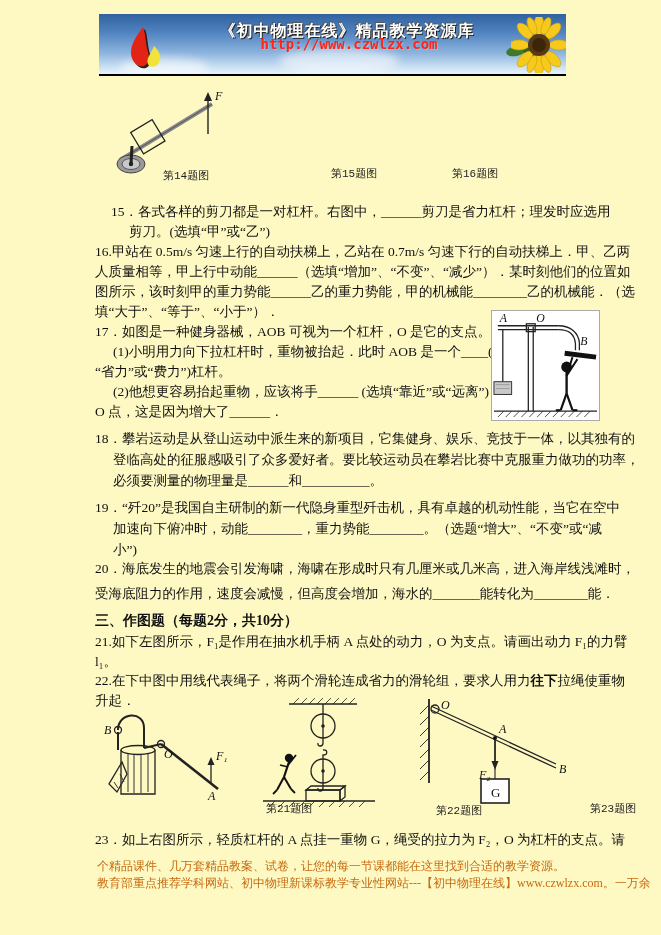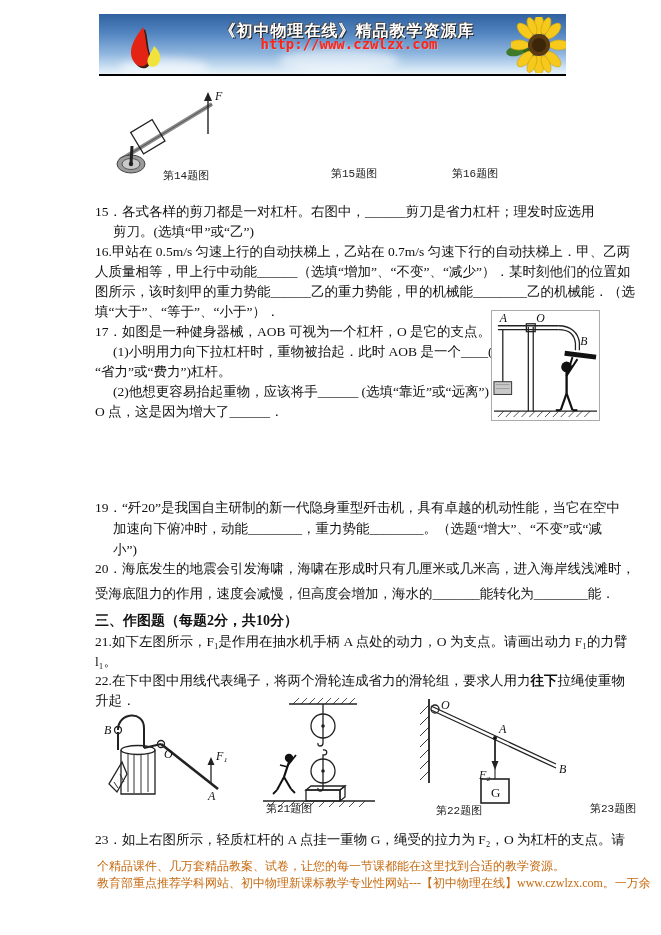--- a/index.html
+++ b/index.html
@@ -1,18 +1,18 @@
 <!DOCTYPE html>
 <html><head>
 <meta charset="utf-8">
 <style>
   * { margin:0; padding:0; box-sizing:border-box; }
   html,body { background:#e8e8e8; }
   body { font-family:"Liberation Serif","DejaVu Serif",serif; color:#111; }
-  .page { position:relative; width:661px; height:935px; background:#ffffff; margin:0 auto; overflow:hidden; }
+  .page { position:relative; width:661px; height:935px; background:#fef9c3; margin:0 auto; overflow:hidden; }
   .abs { position:absolute; }
 
   
   .banner { left:99px; top:14px; width:467px; height:62px;
     background:linear-gradient(180deg,#30629f 0%,#4f82bf 30%,#8db4dd 65%,#cfe3f4 90%,#e8f2fa 100%);
     border-bottom:2px solid #000; overflow:hidden; }
   .cloud { position:absolute; background:rgba(255,255,255,.55); border-radius:50%; filter:blur(4px); }
   .banner-title { position:absolute; left:108px; top:7px; width:280px; text-align:center;
     font-family:"Liberation Sans","DejaVu Sans",sans-serif; font-weight:bold; font-size:16px;
     color:#fff; letter-spacing:1px; text-shadow:1px 1px 0 #222, -1px -1px 0 #555; white-space:nowrap; }
@@ -95,21 +95,21 @@
     <g>
       <line x1="100" y1="50" x2="100" y2="14" stroke="#222" stroke-width="1.4"></line>
       <polygon points="100,8 96,17 104,17" fill="#222"></polygon>
     </g>
     <text class="it" x="107" y="16">F</text>
   </svg>
   <div class="abs figcap" style="left:163px;top:168px;">第14题图</div>
   <div class="abs figcap" style="left:308px;top:166px;margin-left:23px;">第15题图</div>
   <div class="abs figcap" style="left:452px;top:166px;">第16题图</div>
 
-  <div class="abs q" style="left:95px;top:202px;">
+  <div class="abs q" style="left:111px;top:202px;">
     <div class="ln">15．各式各样的剪刀都是一对杠杆。右图中，______剪刀是省力杠杆；理发时应选用</div>
     <div class="ln indent">剪刀。(选填“甲”或“乙”)</div>
   </div>
 
   <div class="abs q" style="left:95px;top:242px;">
     <div class="ln">16.甲站在 0.5m/s 匀速上行的自动扶梯上，乙站在 0.7m/s 匀速下行的自动扶梯上．甲、乙两</div>
     <div class="ln">人质量相等，甲上行中动能______（选填“增加”、“不变”、“减少”）．某时刻他们的位置如</div>
     <div class="ln">图所示，该时刻甲的重力势能______乙的重力势能，甲的机械能________乙的机械能．（选</div>
     <div class="ln">填“大于”、“等于”、“小于”）．</div>
   </div>
@@ -164,20 +164,25 @@
       <line x1="76" y1="84" x2="70" y2="101" stroke="#111" stroke-width="2.2"></line>
       <line x1="76" y1="84" x2="82" y2="101" stroke="#111" stroke-width="2.2"></line>
       <line x1="70" y1="101" x2="65" y2="101" stroke="#111" stroke-width="2"></line>
       <line x1="82" y1="101" x2="87" y2="101" stroke="#111" stroke-width="2"></line>
     </g>
     <text class="it" x="8" y="11">A</text>
     <text class="it" x="45" y="11">O</text>
     <text class="it" x="90" y="35">B</text>
   </svg>
 
+  <div class="abs q lh21" style="left:95px;top:428px;">
+    <div class="ln">18．攀岩运动是从登山运动中派生来的新项目，它集健身、娱乐、竞技于一体，以其独有的</div>
+    <div class="ln indent">登临高处的征服感吸引了众多爱好者。要比较运动员在攀岩比赛中克服重力做功的功率，</div>
+    <div class="ln indent">必须要测量的物理量是______和__________。</div>
+  </div>
 
   <div class="abs q lh21" style="left:95px;top:497px;">
     <div class="ln">19．“歼20”是我国自主研制的新一代隐身重型歼击机，具有卓越的机动性能，当它在空中</div>
     <div class="ln indent">加速向下俯冲时，动能________，重力势能________。（选题“增大”、“不变”或“减</div>
     <div class="ln indent">小”)</div>
   </div>
 
   <div class="abs q lh25" style="left:95px;top:556px;">
     <div class="ln">20．海底发生的地震会引发海啸，海啸在形成时只有几厘米或几米高，进入海岸线浅滩时，</div>
     <div class="ln">受海底阻力的作用，速度会减慢，但高度会增加，海水的_______能转化为________能．</div>

